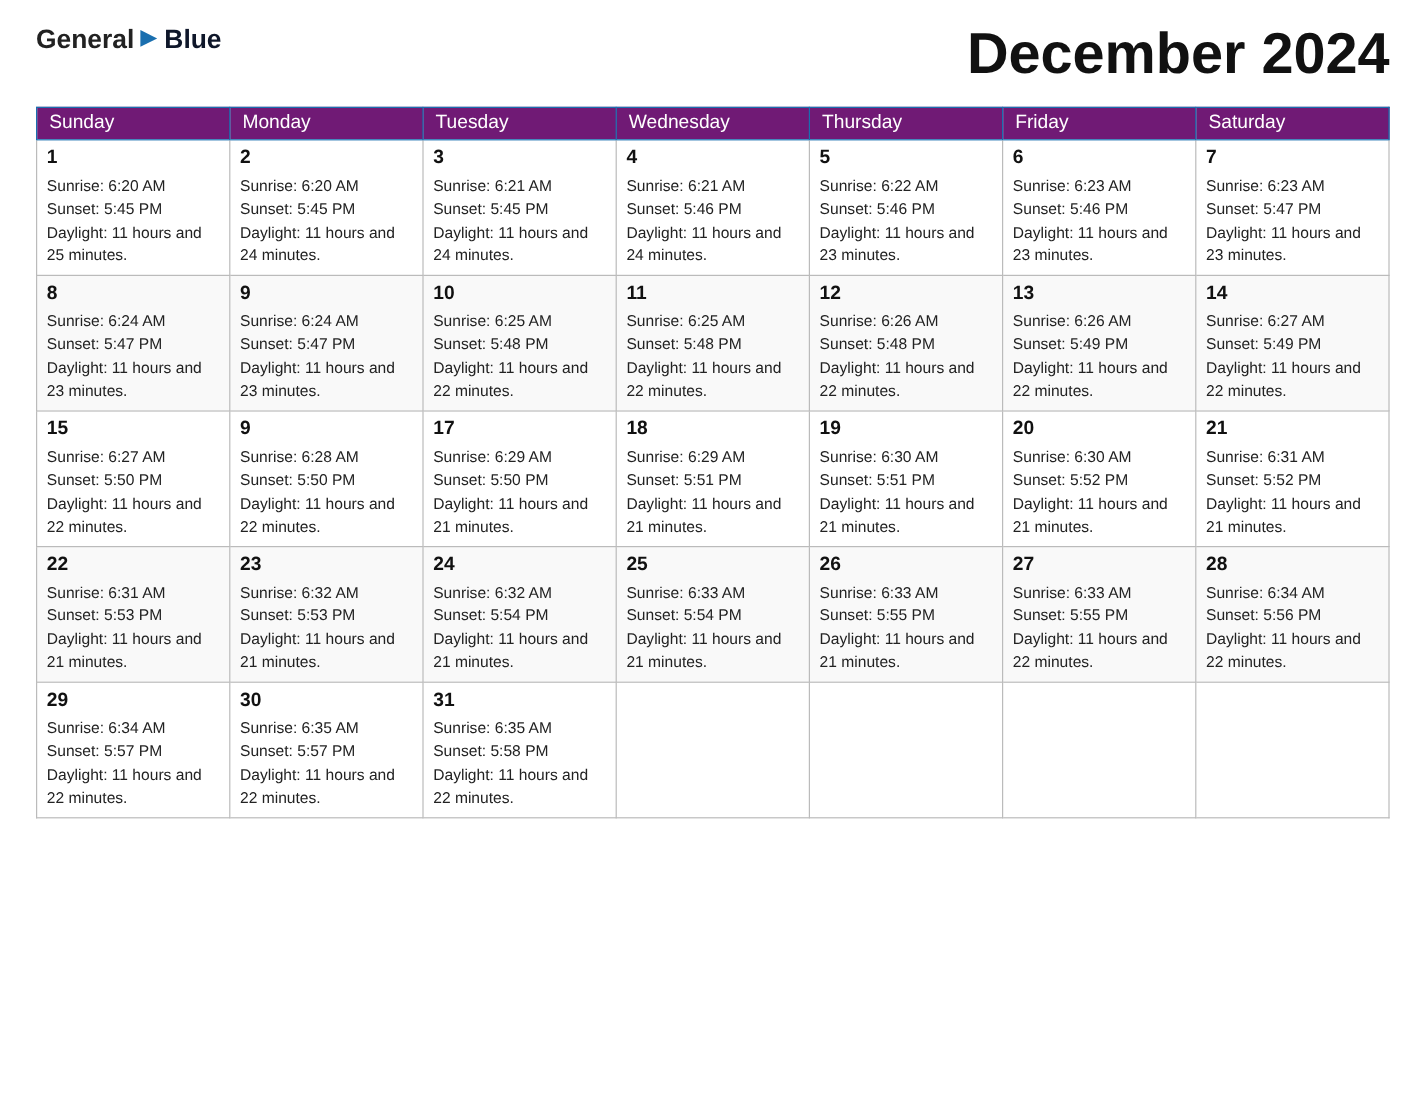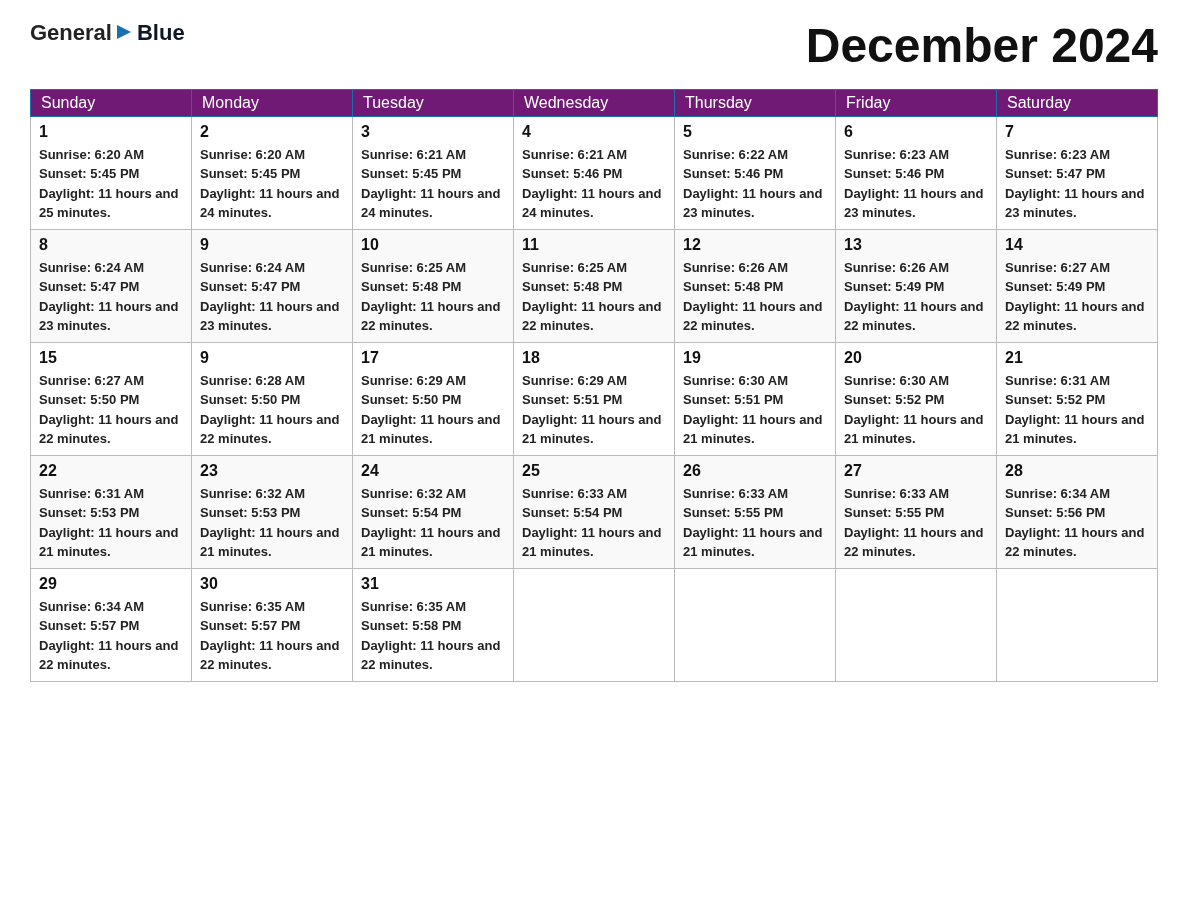--- a/index.html
+++ b/index.html
@@ -61,21 +61,20 @@
       font-size: 16px;
       font-weight: bold;
       color: #111;
       display: block;
       margin-bottom: 4px;
     }
     .day-info {
       font-size: 13px;
       line-height: 1.5;
       color: #222;
-      font-weight: bold;
     }
     .empty-cell {
       background: #fff !important;
     }
     .logo-wrapper {
       display: flex;
       align-items: flex-start;
     }
     .logo-line1 {
       display: flex;

